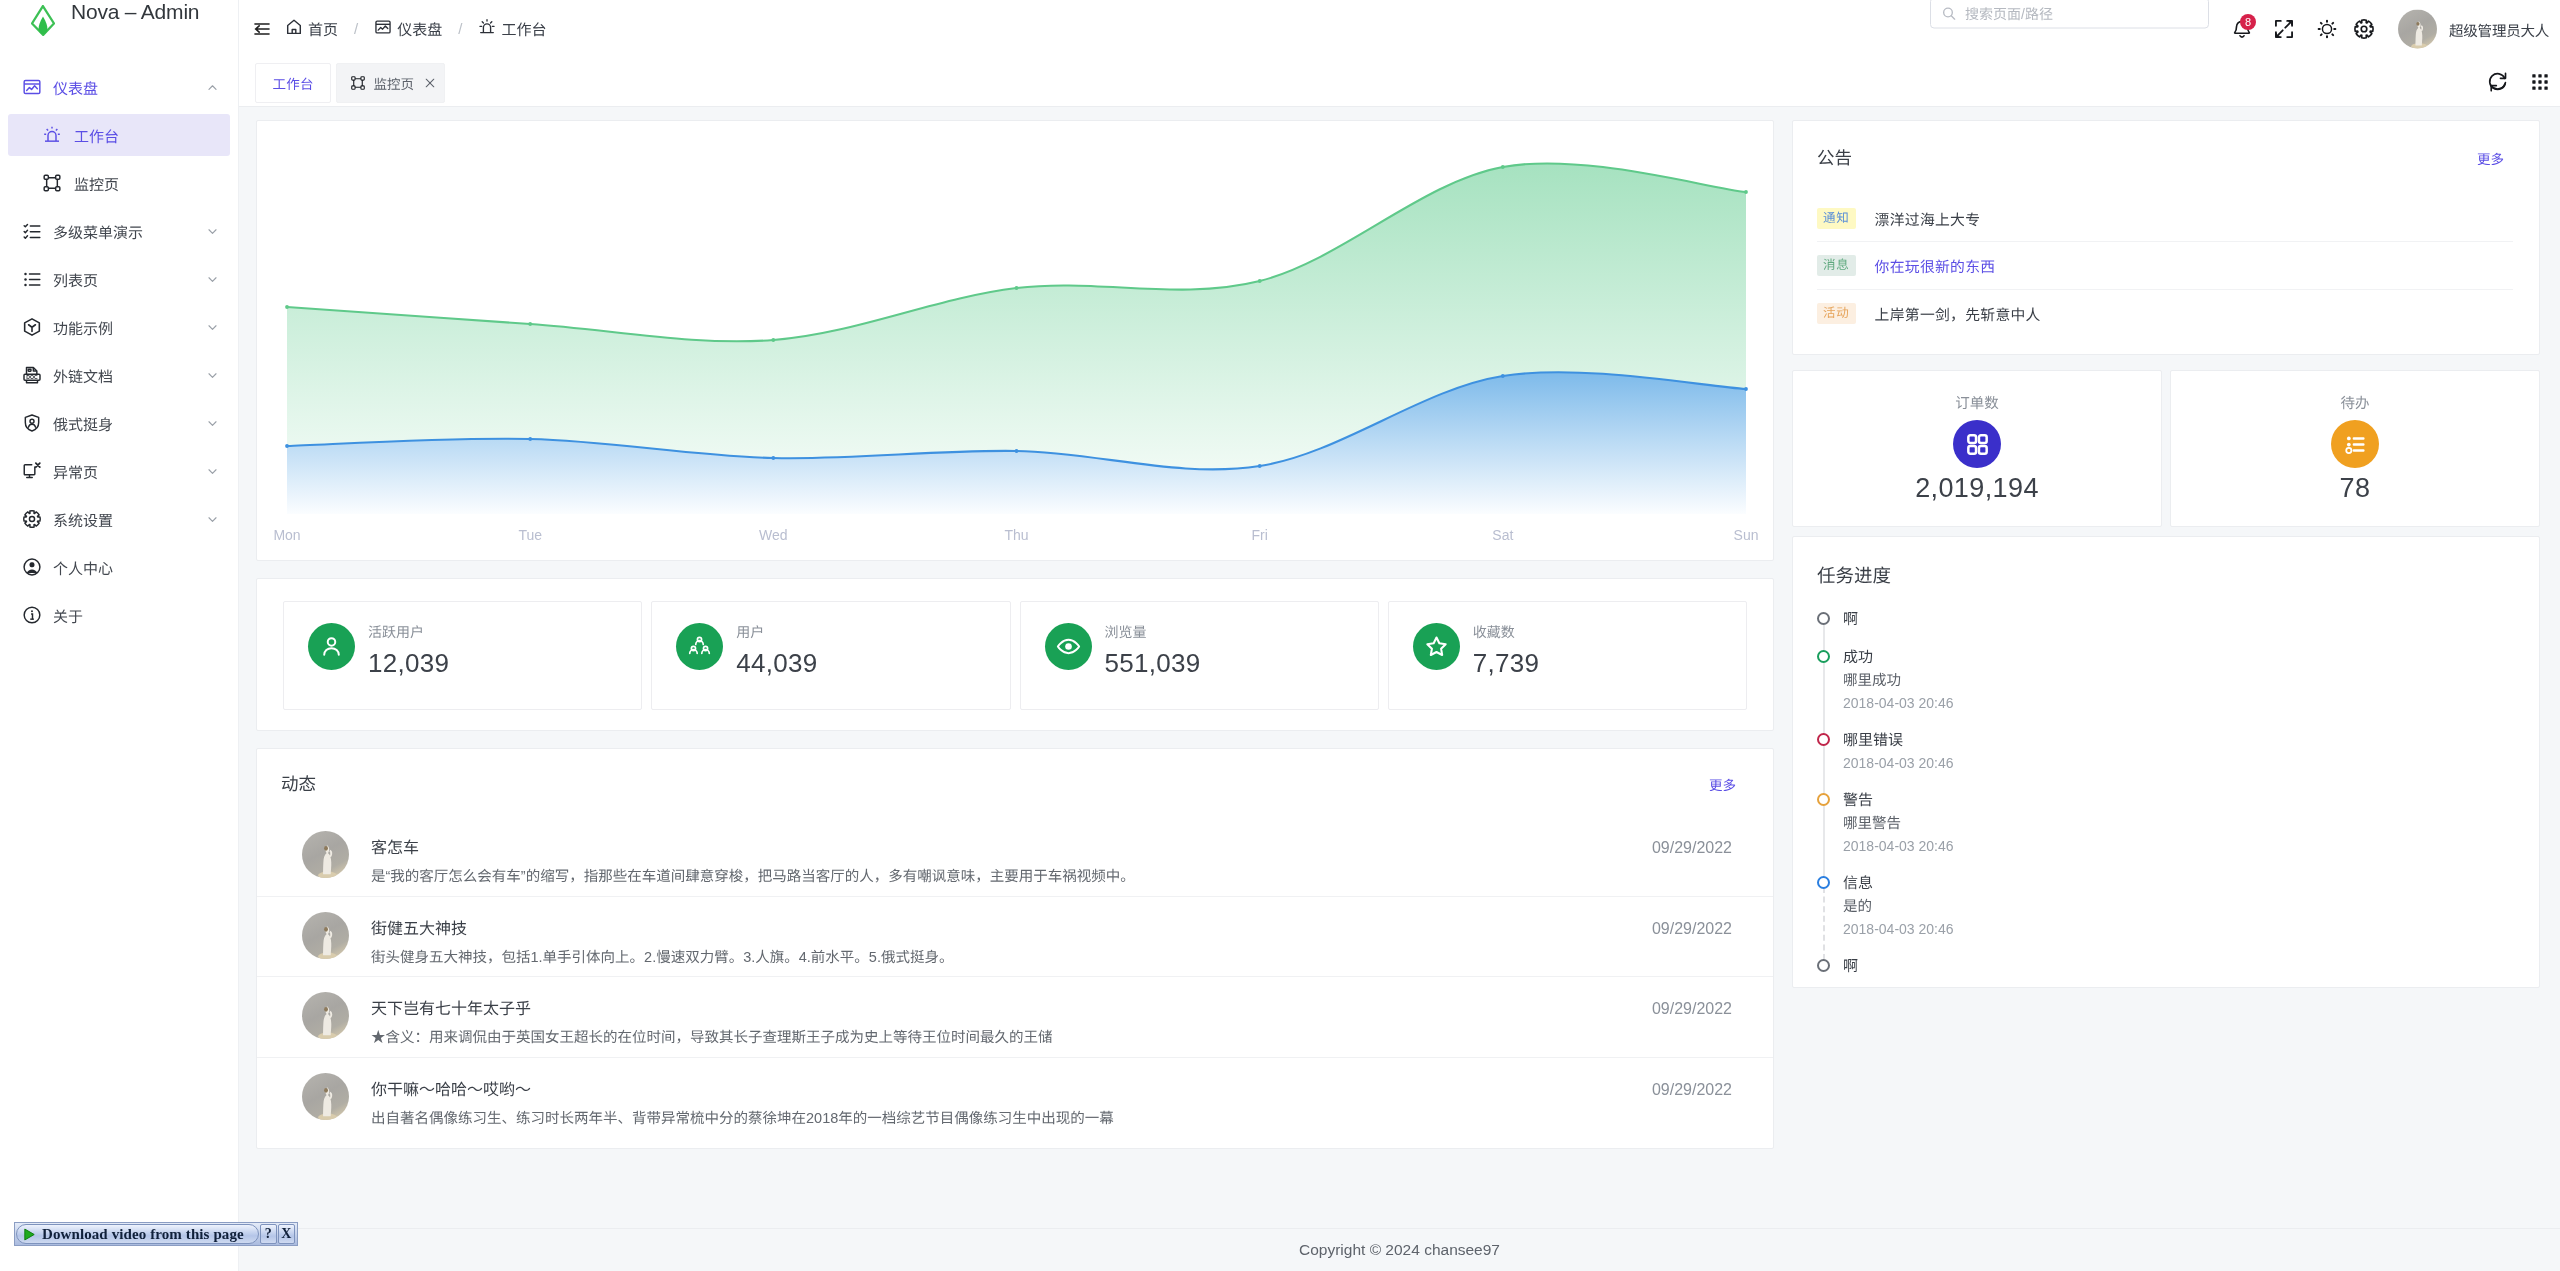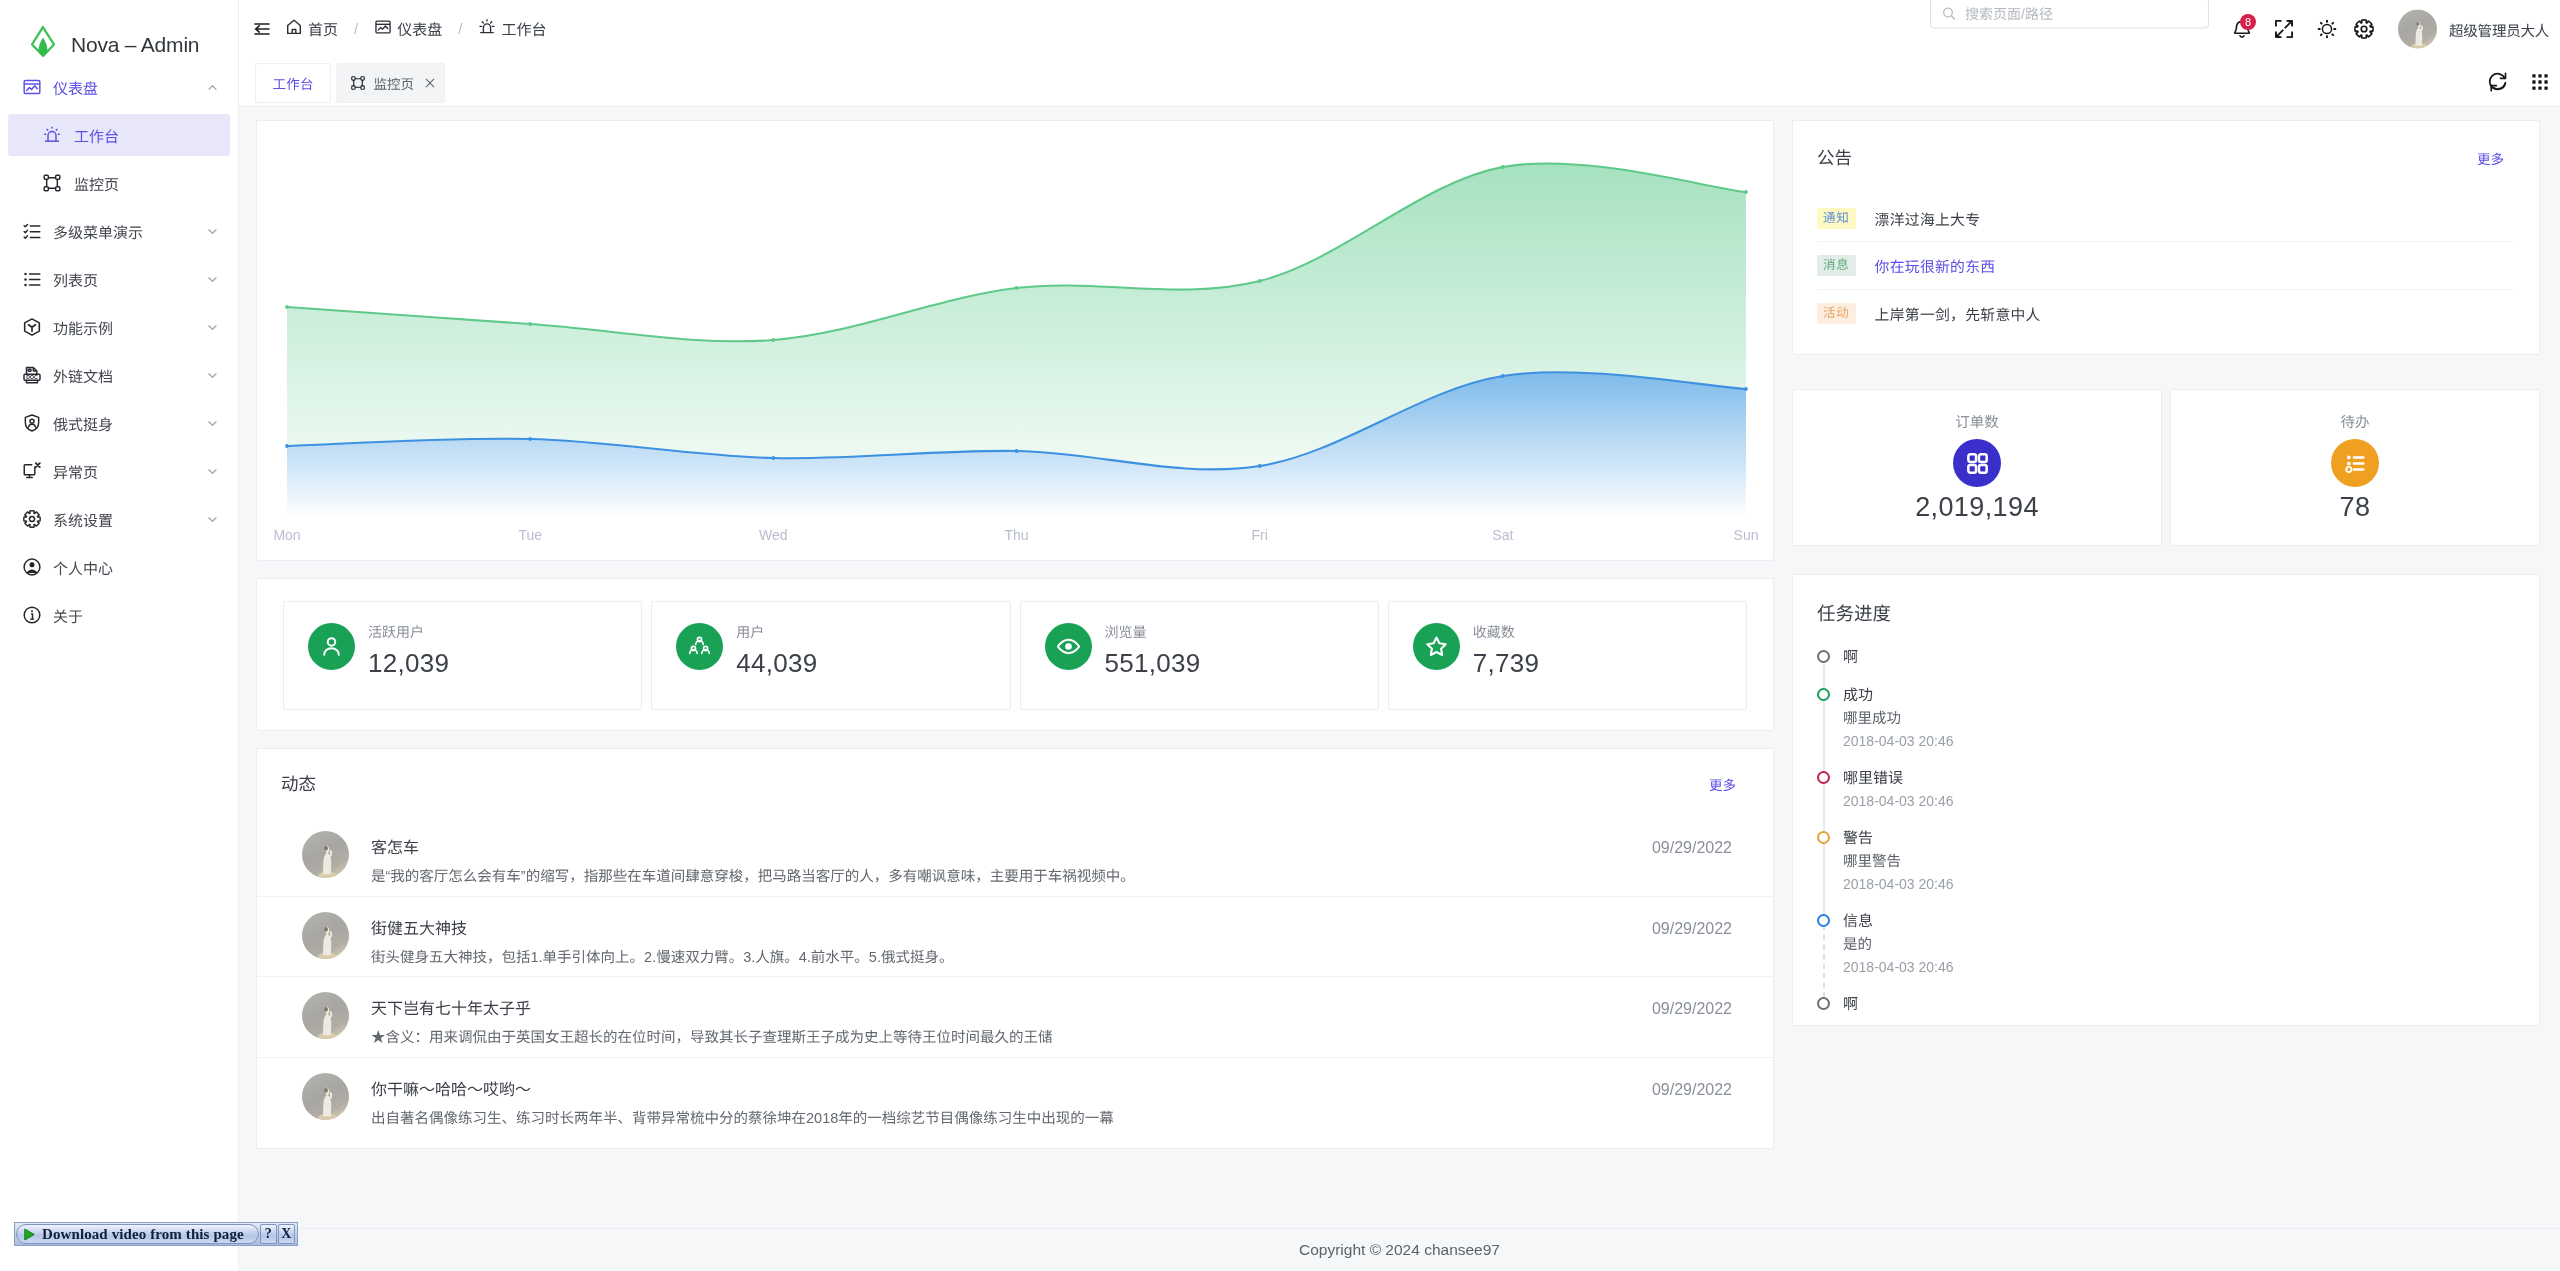--- a/index.html
+++ b/index.html
@@ -3,21 +3,21 @@
 <meta charset="utf-8">
 <title>Nova Admin</title>
 <style>
   *{box-sizing:border-box;margin:0;padding:0}
   html,body{width:2560px;height:1271px;overflow:hidden}
   body{font-family:"Liberation Sans",sans-serif;background:#f5f7f9;color:#303133;-webkit-font-smoothing:antialiased;}
   svg{display:block}
 
   
   #sidebar{position:absolute;left:0;top:0;width:239px;height:1271px;background:#fff;border-right:1px solid #eef0f3;z-index:20}
-  #logo-area{height:57px;display:flex;align-items:flex-end;padding-left:31px;gap:16px}
+  #logo-area{height:57px;display:flex;align-items:flex-start;padding-left:31px;gap:16px}
   #logo-mark{width:24px;height:31px;flex:none;margin-top:5px}
   #logo-text{font-size:21px;color:#32373c;letter-spacing:-.2px;font-weight:400}
   .menu{padding-top:6px}
   .mi-wrap{height:48px;display:flex;align-items:center;padding:0 8px}
   .mi{height:42px;flex:1;display:flex;align-items:center;padding:0 11px 0 14px;cursor:pointer;font-size:15px;color:#42474f;gap:11px;border-radius:3px}
   .mi .ico{width:20px;height:20px;flex:none;color:#24282e}
   .mi .lbl{flex:1;white-space:nowrap}
   .mi .arrow{width:13px;height:13px;color:#9aa0a8;flex:none}
   .mi.open>.lbl,.mi.open>.ico{color:#5b4ee5}
   .sub .mi{padding-left:34px;gap:12px;font-size:15px}
@@ -52,21 +52,21 @@
   .tab.active{color:#5b4ee5;background:#fff}
   .tab.cur{background:#f3f4f6;border-color:#f0f1f3;padding:0 7px 0 13px}
   .tab .ti{width:16px;height:16px;flex:none;color:#1d2026}
   .tab .tx{width:14px;height:14px;color:#5d626b;margin-left:2px;flex:none}
   #tabbar-right{position:absolute;right:9px;top:0;height:50px;display:flex;align-items:center;gap:20px}
 
   
   #main{position:absolute;left:239px;top:105px;right:0;bottom:0;background:#f5f7f9;overflow:hidden}
   #content{display:flex;padding:15px 20px 0 17px;gap:18px;align-items:flex-start}
   #left-col{flex:1;min-width:0;display:flex;flex-direction:column;gap:17px}
-  #right-col{width:748px;flex:none;display:flex;flex-direction:column;gap:34px}
+  #right-col{width:748px;flex:none;display:flex;flex-direction:column;gap:15px}
   #time-card{margin-top:-6px}
   .card{background:#fff;border:1px solid #ebedf0;border-radius:2px}
 
   
   #chart-card{height:441px;position:relative;overflow:hidden}
   #chart-svg{position:absolute;left:0;top:0;width:1517px;height:447px;display:block}
   #xlabels{position:absolute;left:0;top:406px;width:1517px;height:22px}
   #xlabels span{position:absolute;font-size:14px;color:#b9bed0;transform:translateX(-50%);white-space:nowrap}
 
   

